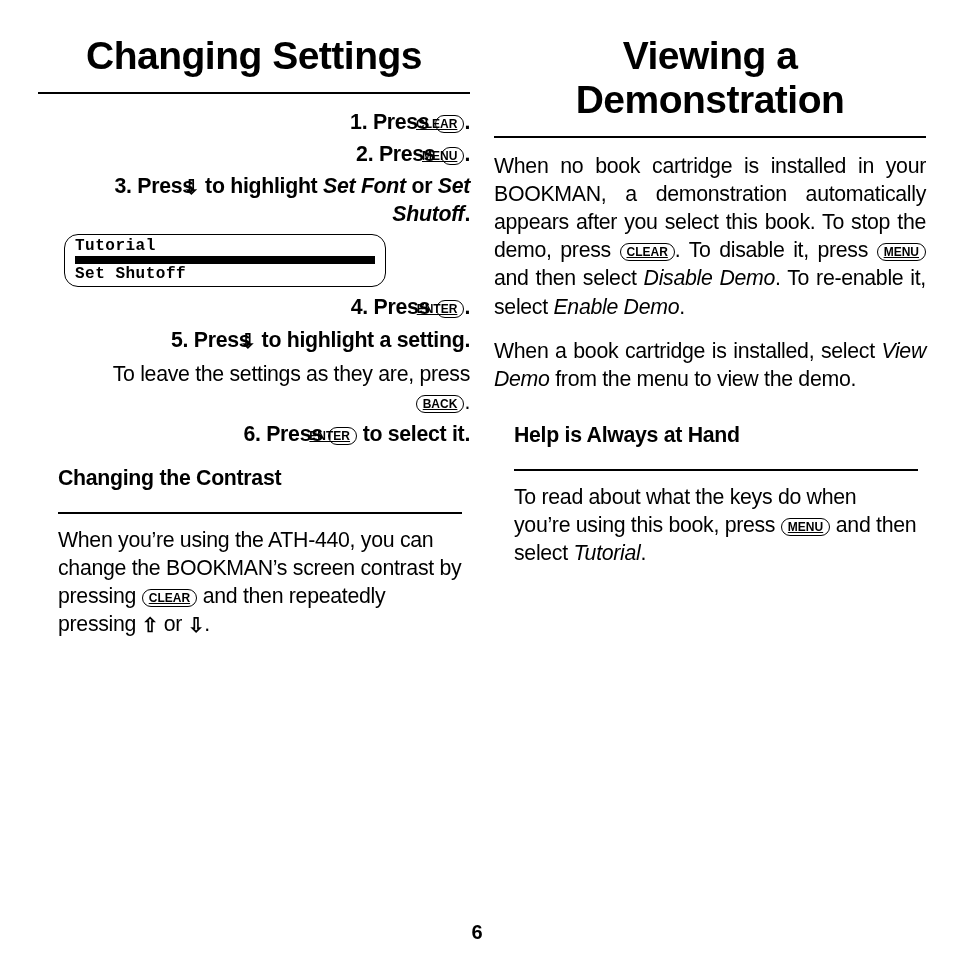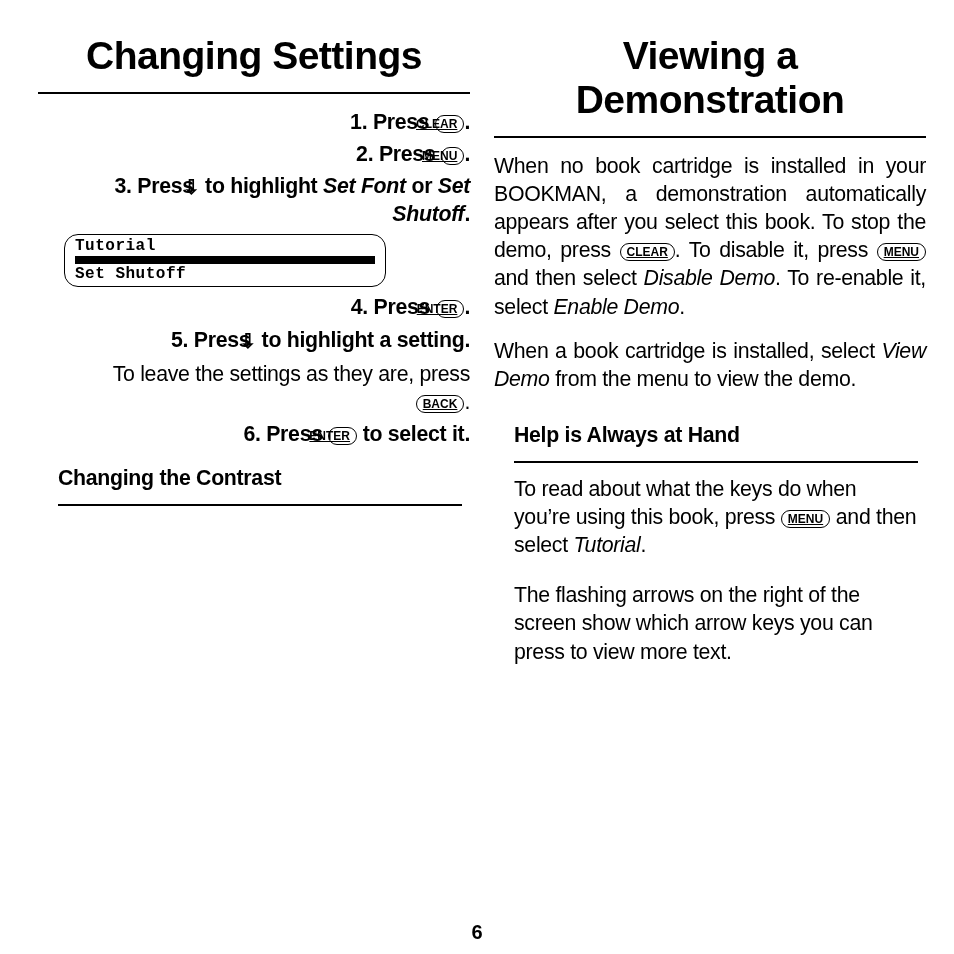--- a/index.html
+++ b/index.html
@@ -95,21 +95,21 @@
     background: #000;
     height: 8px;
     margin: 2px 0;
   }
   .callout {
     padding: 6px 8px 0 20px;
   }
   .callout-title {
     font-weight: 800;
     border-bottom: 2.5px solid #000;
-    padding-bottom: 12px;
+    padding-bottom: 20px;
     margin: 6px 0 12px 0;
     font-size: 21.3px;
   }
   .arrow {
     display: inline-block;
     font-size: 20px;
     line-height: 0;
     vertical-align: -1px;
     font-weight: 700;
   }
@@ -161,20 +161,23 @@
             <span>To leave the settings as they are, press </span><span class="key">BACK</span><span>.</span>
           </span>
         </li>
         <li>
           <span>Press </span><span class="key">ENTER</span><span> to select it.</span>
         </li>
       </ol>
 
       <div class="callout">
         <div class="callout-title">Changing the Contrast</div>
+        <p>
+          <span>When you’re using the ATH-440, you can change the BOOKMAN’s screen contrast by pressing  </span><span class="key">CLEAR</span><span> and then repeatedly pressing </span><span class="arrow">⇧</span><span> or </span><span class="arrow">⇩</span><span>.</span>
+        </p>
       </div>
     </div>
   </div>
 
   <div class="col rcol">
     <h1>Viewing a Demonstration</h1>
     <div class="body">
       <p class="just">
         <span>When no book cartridge is installed in your BOOKMAN, a demonstration automatically appears after you select this book. To stop the demo, press </span><span class="key">CLEAR</span><span>. To disable it, press </span><span class="key">MENU</span><span> and then select </span><span class="ital">Disable Demo</span><span>. To re-enable it, select </span><span class="ital">Enable Demo</span><span>.</span>
       </p>
@@ -183,19 +186,18 @@
       </p>
 
       <div class="callout">
         <div class="callout-title">Help is Always at Hand</div>
         <p>
           <span>To read about what the keys do when you’re using this book, press </span><span class="key">MENU</span><span> and then select </span><span class="ital">Tutorial</span><span>.</span>
         </p>
       </div>
 
       <div class="callout">
-        <p>The flashing arrows on the right of the screen show which arrow keys you can press to view more text.</p>
       </div>
     </div>
   </div>
 
   <div class="pagenum">6</div>
 </div>
 
 </body></html>

